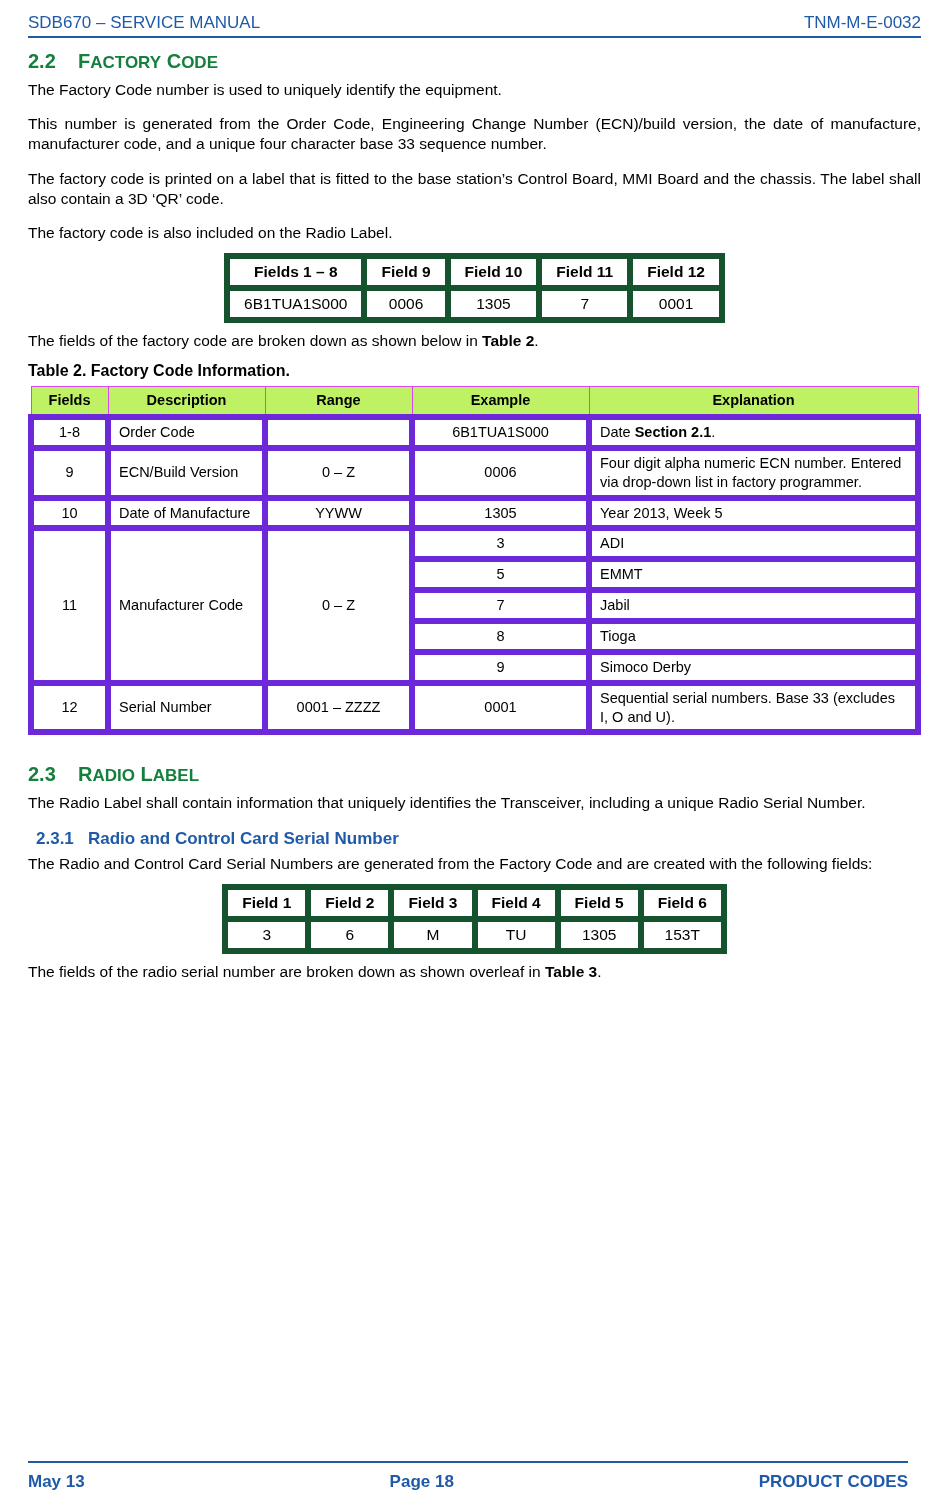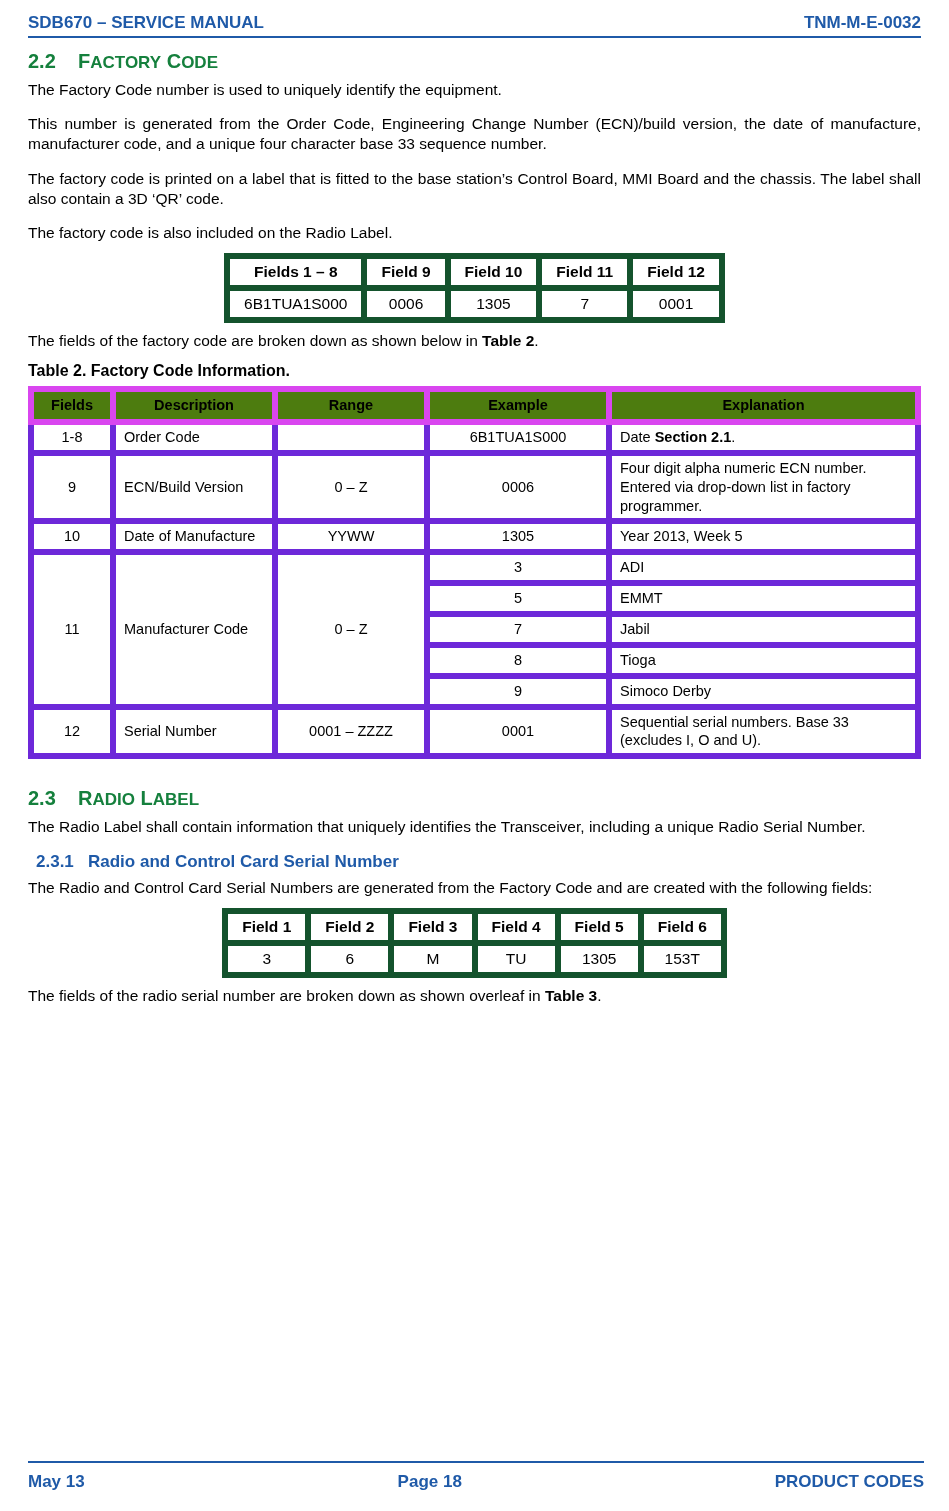--- a/index.html
+++ b/index.html
@@ -16,21 +16,21 @@
     height: 1511px;
     padding: 12px 28px 0 28px;
     box-sizing: border-box;
     position: relative;
   }
   .header-row {
     display: flex;
     justify-content: space-between;
     align-items: baseline;
     color: #1f5aa8;
-    font-weight: bold;
+    font-weight: normal;
     font-size: 17px;
     padding-bottom: 2px;
   }
   .header-rule {
     border: none;
     border-top: 2px solid #1f5aa8;
     margin: 0 0 10px 0;
   }
   .footer-rule {
     border: none;
@@ -39,21 +39,21 @@
   }
   .footer-row {
     display: flex;
     justify-content: space-between;
     align-items: baseline;
     color: #1f5aa8;
     font-weight: bold;
     font-size: 17px;
     position: absolute;
     left: 28px;
-    right: 25px;
+    right: 41px;
     bottom: 18px;
   }
 
   h2.section {
     color: #15803d;
     font-weight: bold;
     font-size: 20px;
     margin: 8px 0 6px 0;
   }
   h2.section .num { font-size: 20px; }
@@ -87,22 +87,22 @@
   }
   table.simple th { font-weight: bold; }
 
   table.info {
     border-collapse: collapse;
     width: 100%;
     margin: 0 0 26px 0;
     font-size: 14.5px;
   }
   table.info th {
-    background: #4d7c0f;
-    border: 6px solid #d946ef;
+    background: #bef264;
+    border: 1px solid #d946ef;
     padding: 4px 8px;
     color: #000;
     font-weight: bold;
     text-align: center;
   }
   table.info td {
     border: 6px solid #6d28d9;
     padding: 3px 8px;
     vertical-align: middle;
   }

